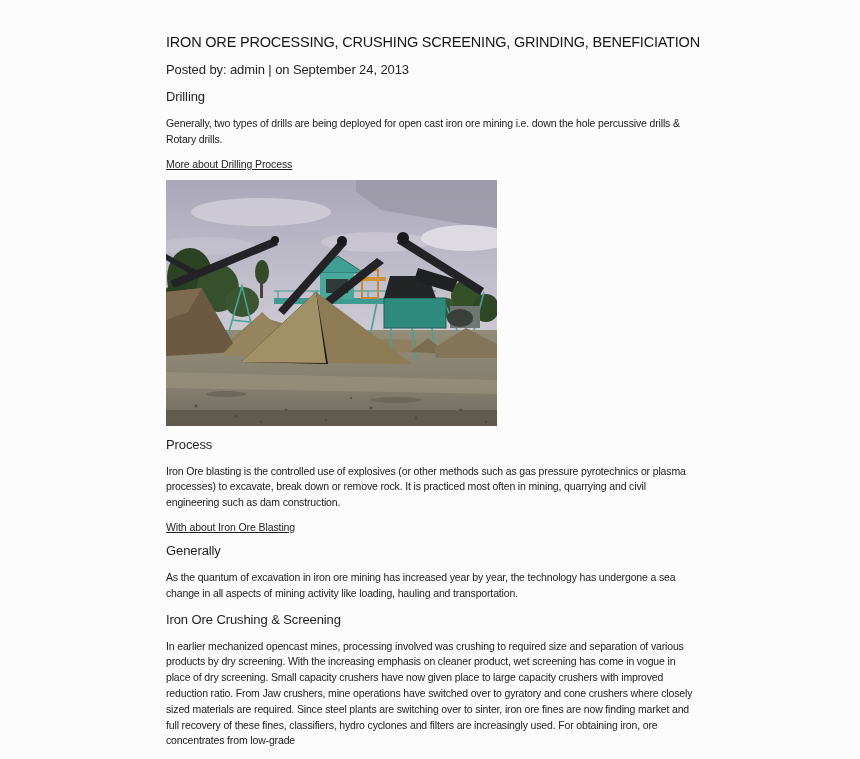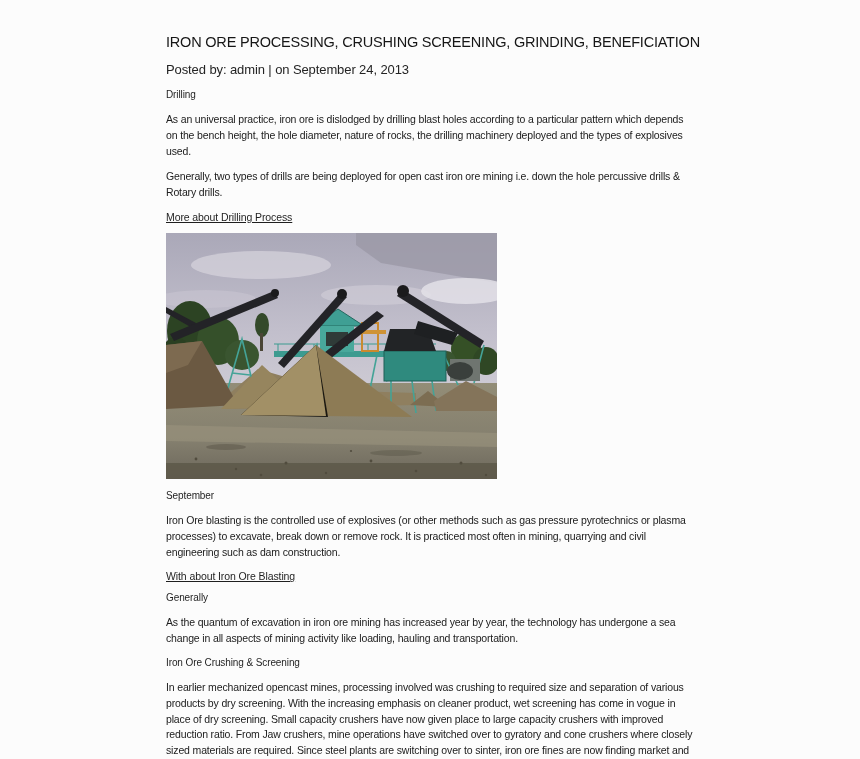--- a/index.html
+++ b/index.html
@@ -10,42 +10,41 @@
     color: #1f1f1f;
     overflow: hidden;
   }
   .page { width: 860px; height: 759px; position: relative; }
   .content { margin-left: 166px; width: 530px; padding-top: 34px; }
   .title {
     font-size: 14.5px; font-weight: 400; letter-spacing: -0.2px;
     color: #161616; margin: 0 0 12px 0; white-space: nowrap;
   }
   .meta { font-size: 13px; color: #242424; margin: 0 0 12px 0; letter-spacing: -0.1px; }
-  .heading { font-size: 10px; font-weight: 400; color: #1f1f1f; margin: 0 0 12px 0; letter-spacing: -0.1px; }
+  .heading { font-size: 13px; font-weight: 400; color: #1f1f1f; margin: 0 0 12px 0; letter-spacing: -0.1px; }
   .para {
     font-size: 10.5px; line-height: 15.8px; letter-spacing: -0.15px;
     color: #202020; margin: 0 0 10px 0;
   }
   .more-link { font-size: 10.5px; color: #1f1f1f; margin: 4px 0 10px 0; letter-spacing: -0.1px; cursor: pointer; text-decoration: underline; }
   .photo-wrap { width: 331px; height: 246px; margin: 2px 0 11px 0; }
   .photo-wrap svg { display: block; width: 331px; height: 246px; }
 </style>
 </head>
 <body>
 
 <div class="page">
   <div class="content">
 
     <h1 class="title">IRON ORE PROCESSING, CRUSHING SCREENING, GRINDING, BENEFICIATION</h1>
 
     <div class="meta">Posted by: admin | on September 24, 2013</div>
 
     <div class="heading">Drilling</div>
 
-    <p class="para">As an universal practice, iron ore is dislodged by drilling blast holes according to a particular pattern which depends on the bench height, the hole diameter, nature of rocks, the drilling machinery deployed and the types of explosives used.</p>
 
     <p class="para">Generally, two types of drills are being deployed for open cast iron ore mining i.e. down the hole percussive drills &amp; Rotary drills.</p>
 
     <div class="more-link">More about Drilling Process</div>
 
     <div class="photo-wrap" role="img" aria-label="Iron ore crushing and screening plant with teal conveyors, machinery and gravel stockpiles">
       <svg viewBox="0 0 331 246" preserveAspectRatio="none">
         <defs>
           <linearGradient id="skyGrad" x1="0" y1="0" x2="0" y2="1">
             <stop offset="0" stop-color="#aaa8b8"></stop>
@@ -160,21 +159,21 @@
           <circle cx="295" cy="230" r="1.5"></circle>
             <circle cx="320" cy="242" r="1.2"></circle>
           <circle cx="95" cy="242" r="1.3"></circle>
             <circle cx="185" cy="218" r="1.1"></circle>
           <ellipse cx="60" cy="214" rx="20" ry="3" opacity="0.4"></ellipse>
           <ellipse cx="230" cy="220" rx="26" ry="3" opacity="0.35"></ellipse>
         </g>
       </svg>
     </div>
 
-    <div class="heading">September</div>
+    <div class="heading">Process</div>
 
     <p class="para">Iron Ore blasting is the controlled use of explosives (or other methods such as gas pressure pyrotechnics or plasma processes) to excavate, break down or remove rock. It is practiced most often in mining, quarrying and civil engineering such as dam construction.</p>
 
     <div class="more-link">With about Iron Ore Blasting</div>
 
     <div class="heading">Generally</div>
 
     <p class="para">As the quantum of excavation in iron ore mining has increased year by year, the technology has undergone a sea change in all aspects of mining activity like loading, hauling and transportation.</p>
 
     <div class="heading">Iron Ore Crushing &amp; Screening</div>

